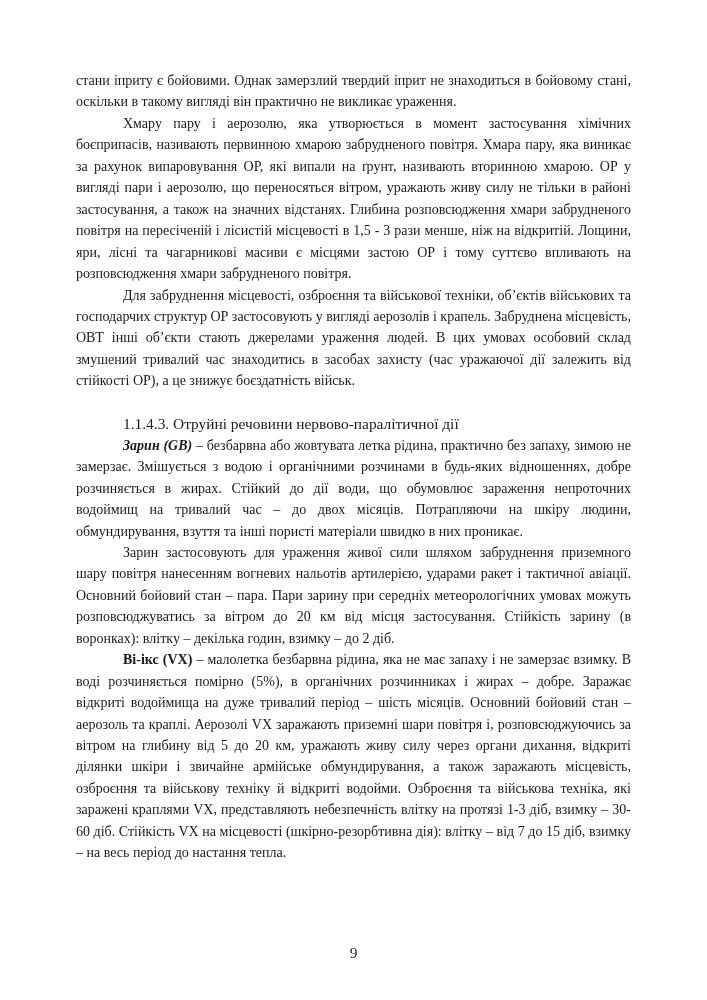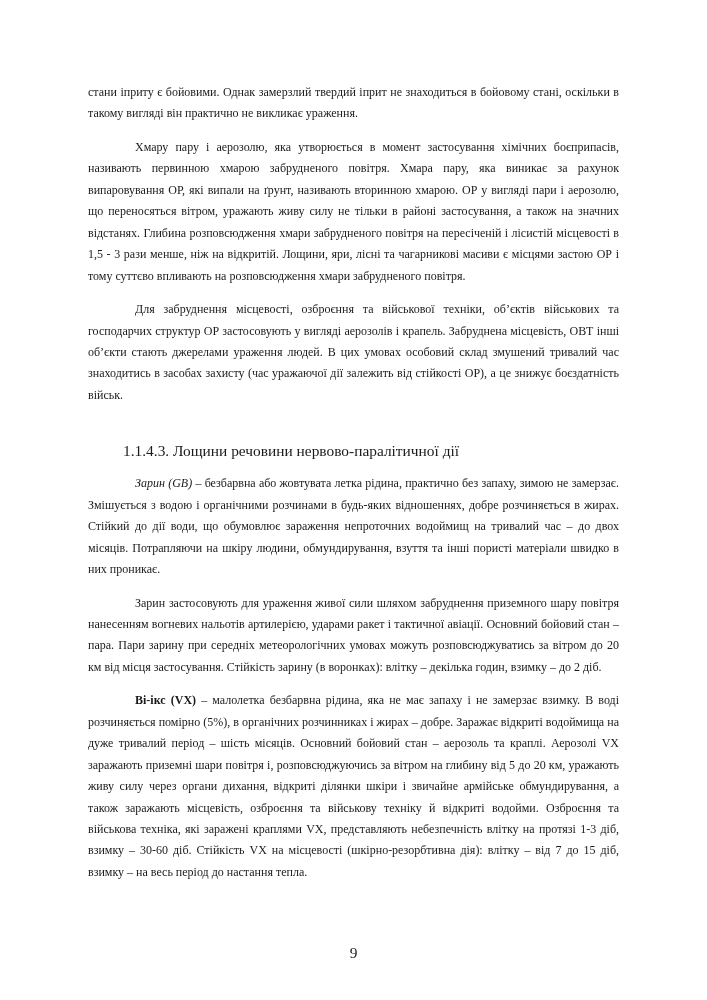--- a/index.html
+++ b/index.html
@@ -15,42 +15,42 @@
       font-family: "Liberation Serif", "DejaVu Serif", serif;
       color: #1a1a1a;
     }
     .page {
       position: absolute;
       left: 76px;
       top: 70px;
       width: 555px;
     }
     .para {
-      margin: 12px;
-      font-size: 12px;
+      margin: 0;
+      font-size: 14px;
       line-height: 21.45px;
       text-align: justify;
       text-indent: 0;
       hyphens: none;
     }
     .para.indent {
       text-indent: 47px;
     }
     .blank {
       height: 21.45px;
     }
     .heading {
       margin: 0;
       font-size: 15.4px;
       line-height: 21.45px;
       text-indent: 47px;
       font-weight: normal;
     }
     .term-italic {
-      font-weight: normal;
+      font-weight: bold;
       font-style: italic;
     }
     .term-bold {
       font-weight: bold;
       font-family: Liberation Serif, serif;
     }
     .page-number {
       position: absolute;
       left: 0;
       width: 707px;
@@ -63,21 +63,21 @@
 </head>
 <body>
 
 <div class="page">
   <p class="para">стани іприту є бойовими. Однак замерзлий твердий іприт не знаходиться в бойовому стані, оскільки в такому вигляді він практично не викликає ураження.</p>
   <p class="para indent">Хмару пару і аерозолю, яка утворюється в момент застосування хімічних боєприпасів, називають первинною хмарою забрудненого повітря. Хмара пару, яка виникає за рахунок випаровування ОР, які випали на ґрунт, називають вторинною хмарою. ОР у вигляді пари і аерозолю, що переносяться вітром, уражають живу силу не тільки в районі застосування, а також на значних відстанях. Глибина розповсюдження хмари забрудненого повітря на пересіченій і лісистій місцевості в 1,5 - 3 рази менше, ніж на відкритій. Лощини, яри, лісні та чагарникові масиви є місцями застою ОР і тому суттєво впливають на розповсюдження хмари забрудненого повітря.</p>
   <p class="para indent">Для забруднення місцевості, озброєння та військової техніки, об’єктів військових та господарчих структур ОР застосовують у вигляді аерозолів і крапель. Забруднена місцевість, ОВТ інші об’єкти стають джерелами ураження людей. В цих умовах особовий склад змушений тривалий час знаходитись в засобах захисту (час уражаючої дії залежить від стійкості ОР), а це знижує боєздатність військ.</p>
 
   <div class="blank"></div>
 
-  <p class="heading">1.1.4.3. Лощини речовини нервово-паралітичної дії</p>
+  <p class="heading">1.1.4.3. Отруйні речовини нервово-паралітичної дії</p>
 
   <p class="para indent"><span class="term-italic">Зарин (GB)</span><span> – безбарвна або жовтувата летка рідина, практично без запаху, зимою не замерзає. Змішується з водою і органічними розчинами в будь-яких відношеннях, добре розчиняється в жирах. Стійкий до дії води, що обумовлює зараження непроточних водоймищ на тривалий час – до двох місяців. Потрапляючи на шкіру людини, обмундирування, взуття та інші пористі матеріали швидко в них проникає.</span></p>
 
   <p class="para indent">Зарин застосовують для ураження живої сили шляхом забруднення приземного шару повітря нанесенням вогневих нальотів артилерією, ударами ракет і тактичної авіації. Основний бойовий стан – пара. Пари зарину при середніх метеорологічних умовах можуть розповсюджуватись за вітром до 20 км від місця застосування. Стійкість зарину (в воронках): влітку – декілька годин, взимку – до 2 діб.</p>
 
   <p class="para indent"><span class="term-bold">Ві-ікс (VX)</span><span> – малолетка безбарвна рідина, яка не має запаху і не замерзає взимку. В воді розчиняється помірно (5%), в органічних розчинниках і жирах – добре. Заражає відкриті водоймища на дуже тривалий період – шість місяців. Основний бойовий стан – аерозоль та краплі. Аерозолі VX заражають приземні шари повітря і, розповсюджуючись за вітром на глибину від 5 до 20 км, уражають живу силу через органи дихання, відкриті ділянки шкіри і звичайне армійське обмундирування, а також заражають місцевість, озброєння та військову техніку й відкриті водойми. Озброєння та військова техніка, які заражені краплями VX, представляють небезпечність влітку на протязі 1-3 діб, взимку – 30-60 діб. Стійкість VX на місцевості (шкірно-резорбтивна дія): влітку – від 7 до 15 діб, взимку – на весь період до настання тепла.</span></p>
 </div>
 
 <div class="page-number">9</div>
 

